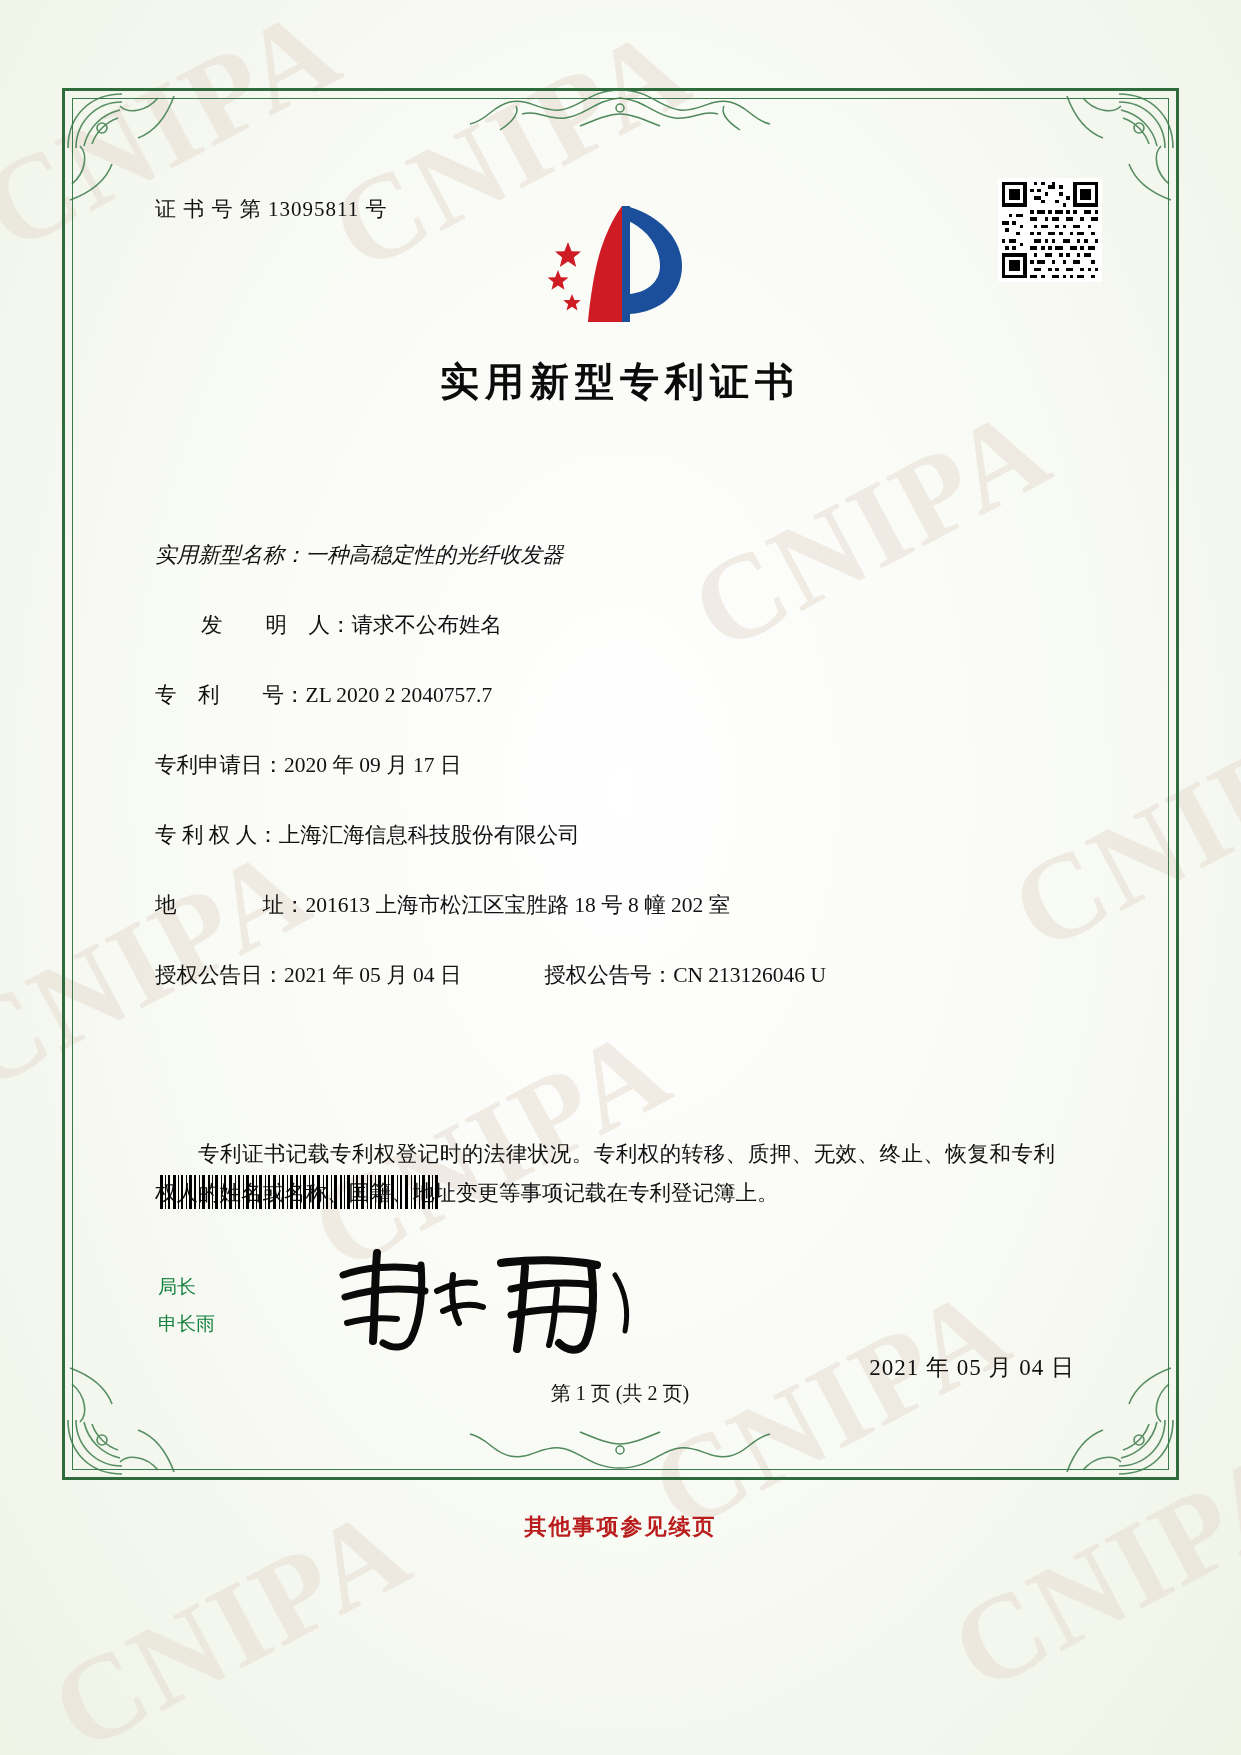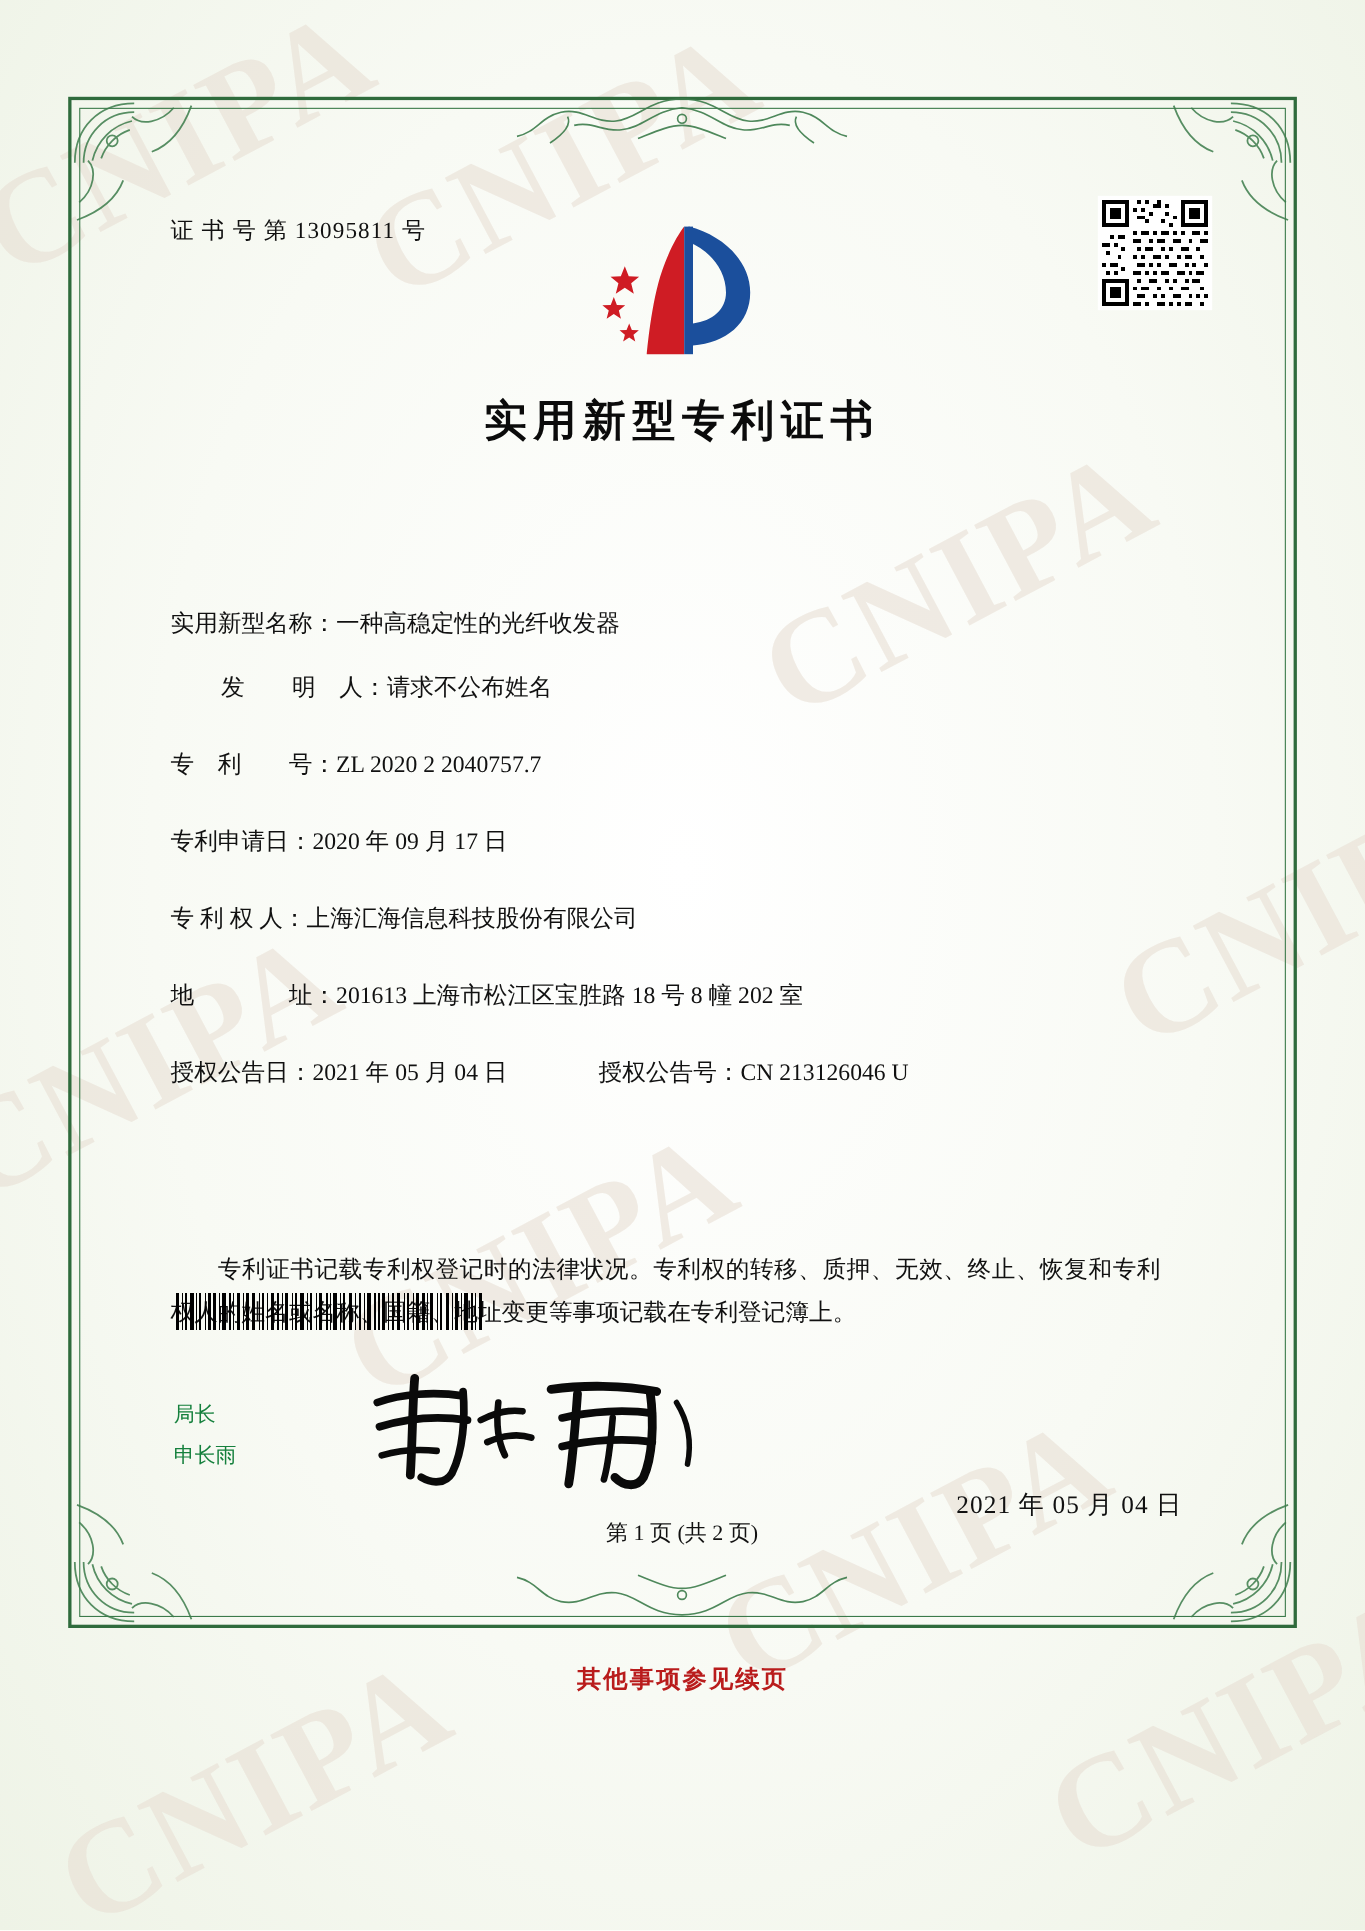--- a/index.html
+++ b/index.html
@@ -428,21 +428,21 @@
 
         <path d="M92 8 L92 124 L58 124 C58 124 62 76 72 48 C79 28 86 16 92 8 Z" fill="#cf1c24"></path>
 
         <path d="M96 8 C128 16 152 40 152 68 C152 96 130 114 100 116 L100 96 C118 94 130 83 130 68 C130 48 116 30 96 22 Z" fill="#1b4f9c"></path>
         <rect x="92" y="8" width="8" height="116" fill="#1b4f9c"></rect>
       </g>
     </svg>
 
     <div id="title">实用新型专利证书</div>
 
-    <div class="field-row" style="top:432px;">
+    <div class="field-row" style="top:420px;font-style:italic;">
       <span class="field-label">实用新型名称：</span><span class="field-value">一种高稳定性的光纤收发器</span>
     </div>
     <div class="field-row" style="top:490px;margin-left:46px;">
       <span class="field-label">发　　明　人：</span><span class="field-value">请求不公布姓名</span>
     </div>
     <div class="field-row" style="top:560px;">
       <span class="field-label">专　利　　号：</span><span class="field-value">ZL 2020 2 2040757.7</span>
     </div>
     <div class="field-row" style="top:630px;">
       <span class="field-label">专利申请日：</span><span class="field-value">2020 年 09 月 17 日</span>

